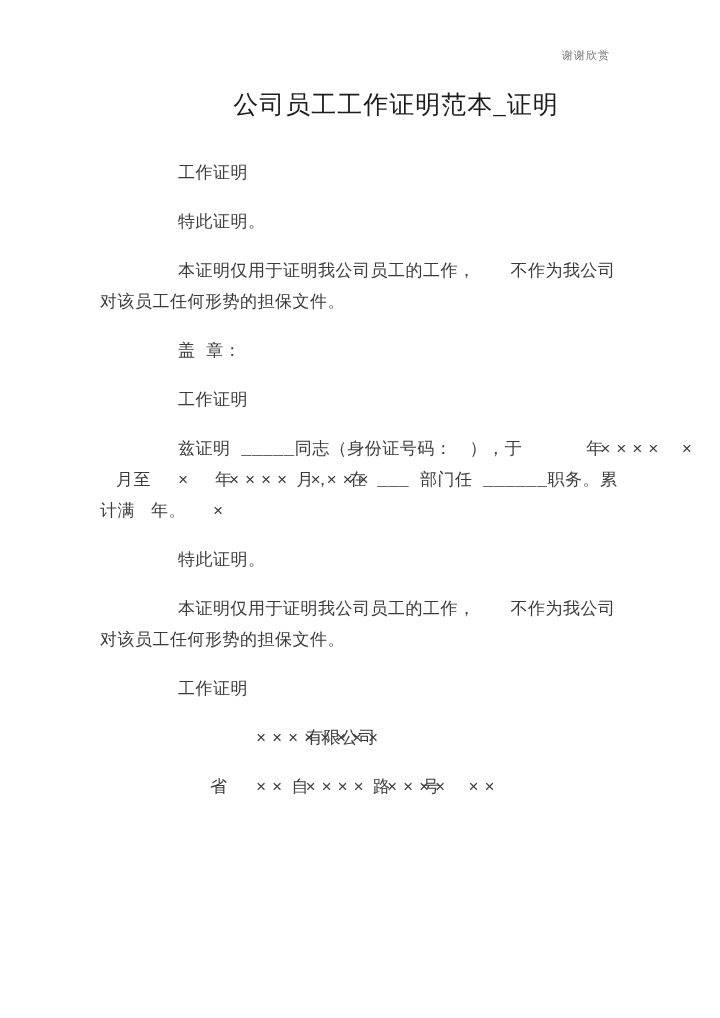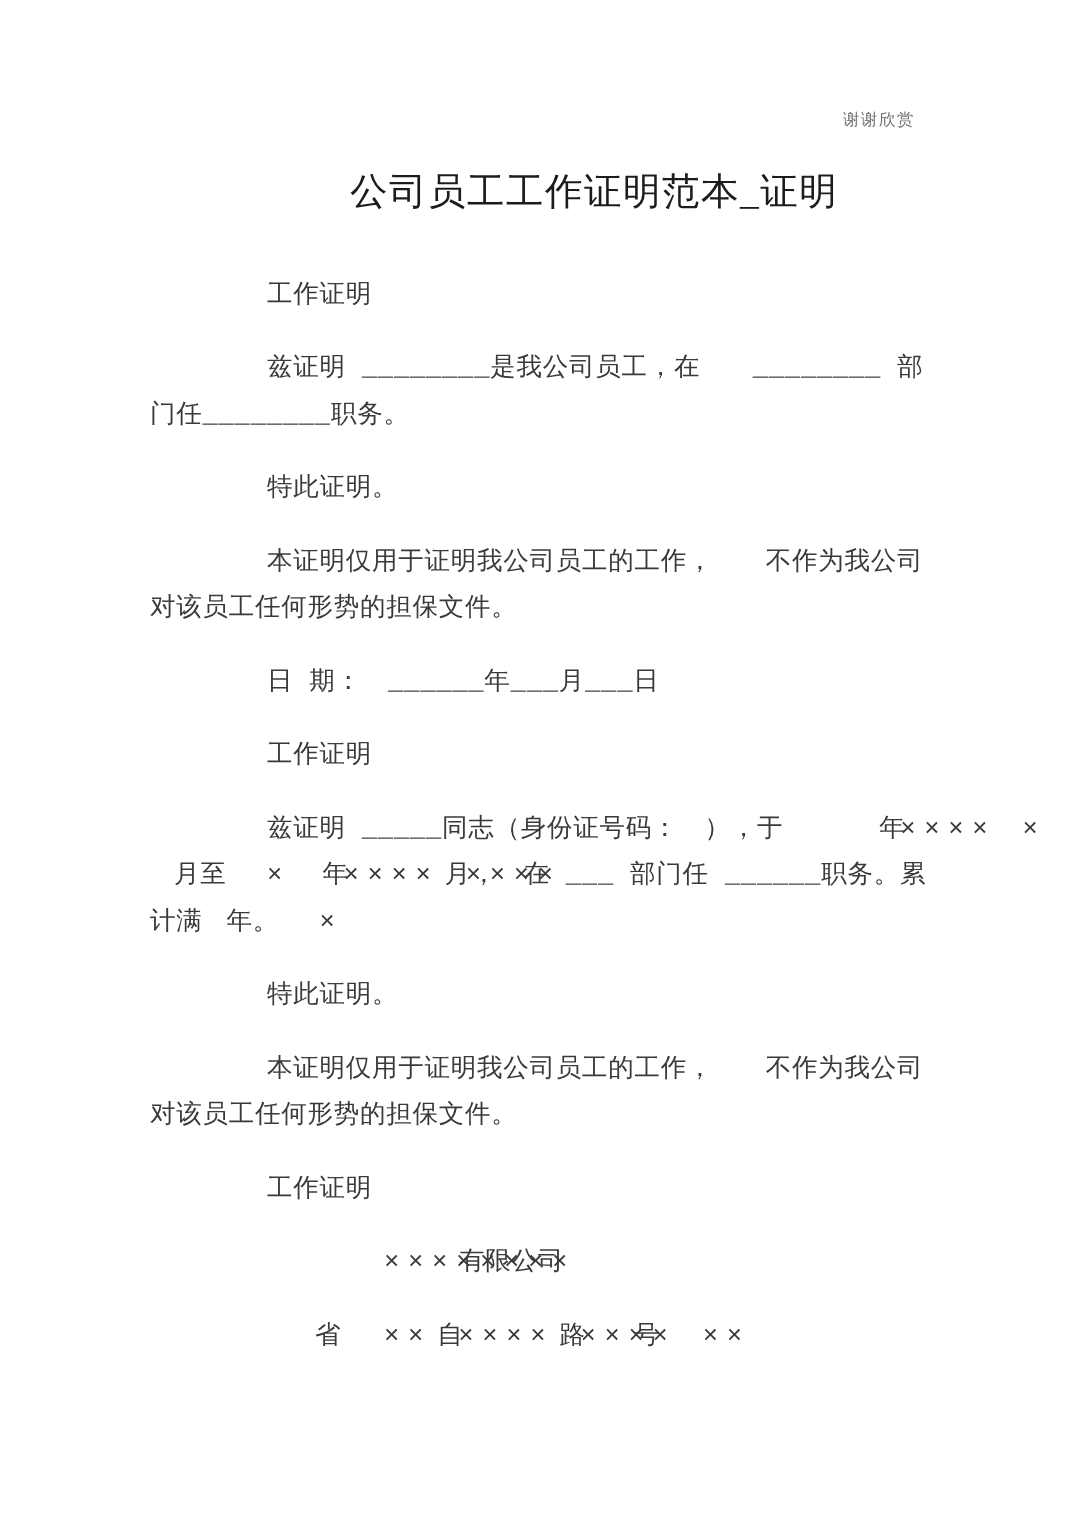--- a/index.html
+++ b/index.html
@@ -8,21 +8,20 @@
     background: #ffffff;
   }
   .page {
     position: relative;
     width: 720px;
     height: 896px;
     background: #ffffff;
     overflow: hidden;
     font-family: "Liberation Serif", "DejaVu Serif", serif;
     color: #3a3a3a;
-    margin-top: 24px;
   }
   .watermark {
     position: absolute;
     font-size: 11px;
     letter-spacing: 1px;
     color: #6e6e6e;
   }
   .watermark.top {
     top: 48px;
     right: 110px;
@@ -66,24 +65,23 @@
 </head>
 <body>
 
 <div class="page">
   <div class="watermark top">谢谢欣赏</div>
 
   <h1 class="doc-title">公司员工工作证明范本_证明</h1>
 
   <div class="doc-body" id="doc-paragraphs">
       <p>工作证明</p>
-      <p>兹证明 ________是我公司员工，在　　________ 部门任________职务。</p>
       <p>特此证明。</p>
       <p>本证明仅用于证明我公司员工的工作，　　不作为我公司对该员工任何形势的担保文件。</p>
-      <p>日 期：　______年___月___日</p>
+      <p>盖 章：</p>
       <p>工作证明</p>
       <p>兹证明 _____同志（身份证号码：　），于<span class="fw-x">×</span><span class="fw-x">×</span><span class="fw-x">×</span><span class="fw-x">×</span>年<span class="fw-x">×</span><span class="fw-x">×</span>月至<span class="fw-x">×</span><span class="fw-x">×</span><span class="fw-x">×</span><span class="fw-x">×</span>年<span class="fw-x">×</span><span class="fw-x">×</span><span class="fw-x">×</span><span class="fw-x">×</span>月，　在 ___ 部门任 ______职务。累计满<span class="fw-x">×</span>年。</p>
       <p>特此证明。</p>
       <p>本证明仅用于证明我公司员工的工作，　　不作为我公司对该员工任何形势的担保文件。</p>
       <p>工作证明</p>
       <p><span class="fw-x">×</span><span class="fw-x">×</span><span class="fw-x">×</span><span class="fw-x">×</span><span class="fw-x">×</span><span class="fw-x">×</span><span class="fw-x">×</span><span class="fw-x">×</span>有限公司</p>
       <p><span class="fw-x">×</span><span class="fw-x">×</span>省<span class="fw-x">×</span><span class="fw-x">×</span><span class="fw-x">×</span><span class="fw-x">×</span>自<span class="fw-x">×</span><span class="fw-x">×</span><span class="fw-x">×</span><span class="fw-x">×</span>路<span class="fw-x">×</span><span class="fw-x">×</span>号</p>
     </div>
 
   <div class="watermark bottom">谢谢欣赏</div>

